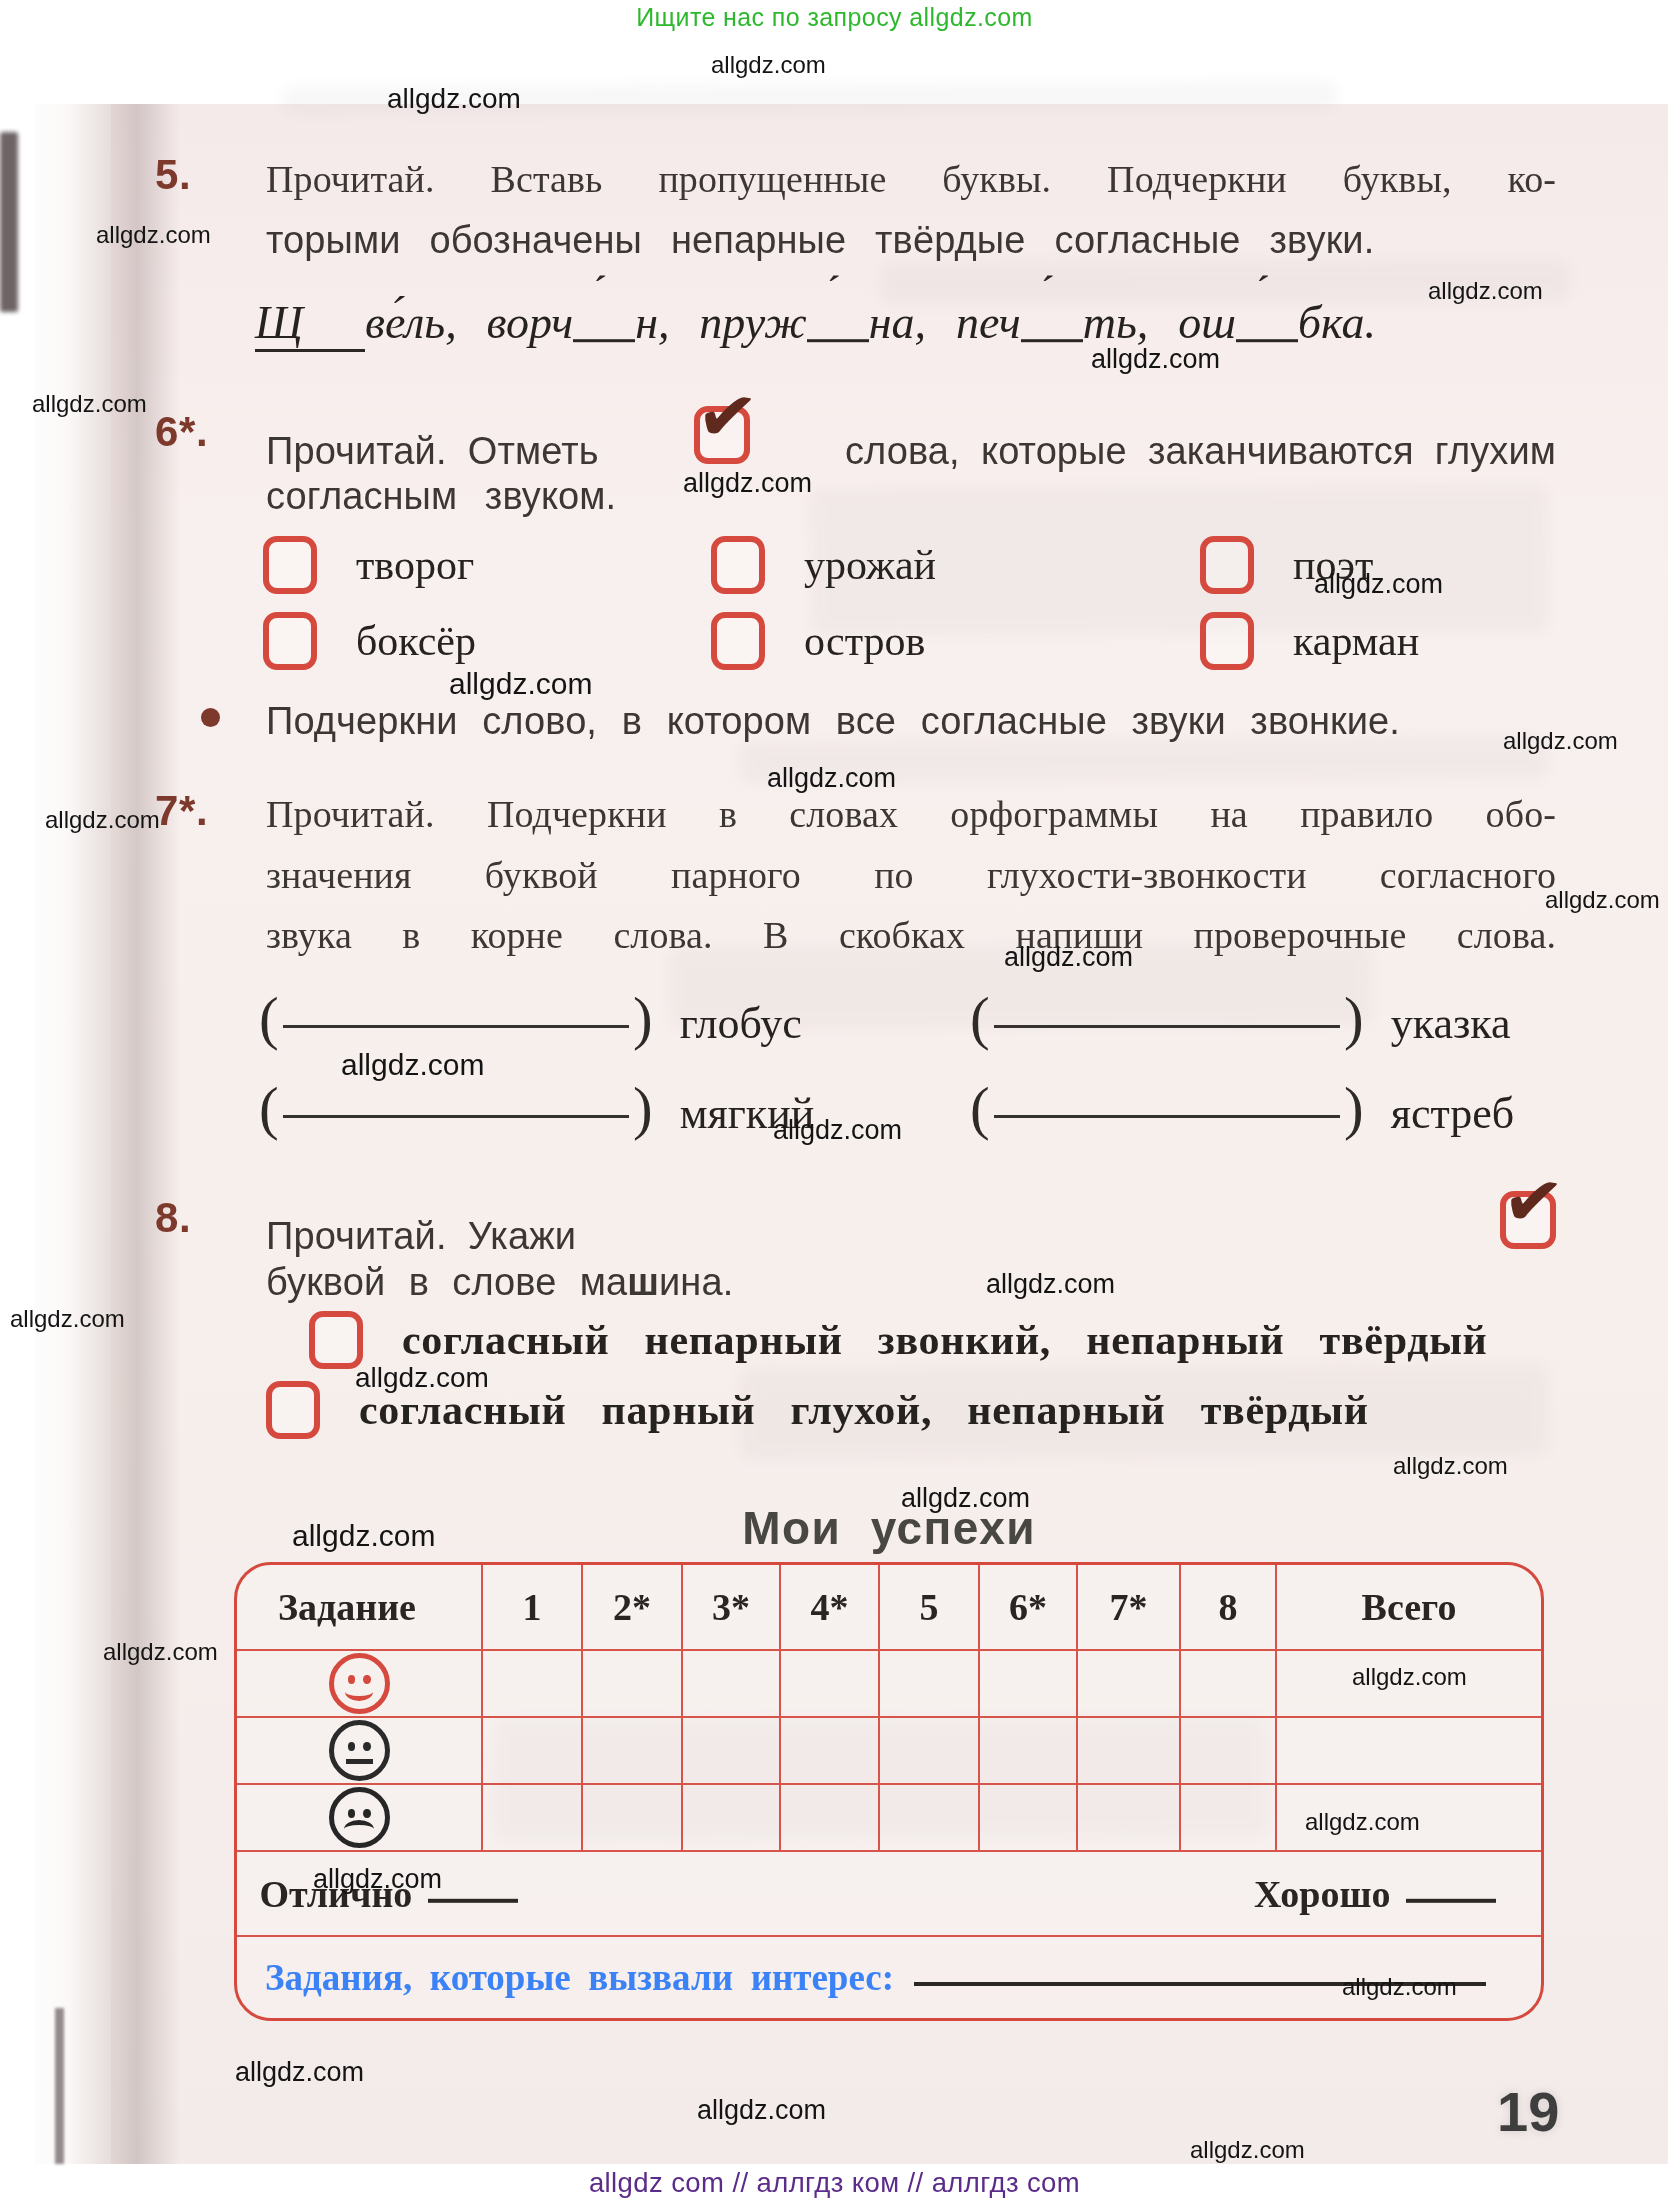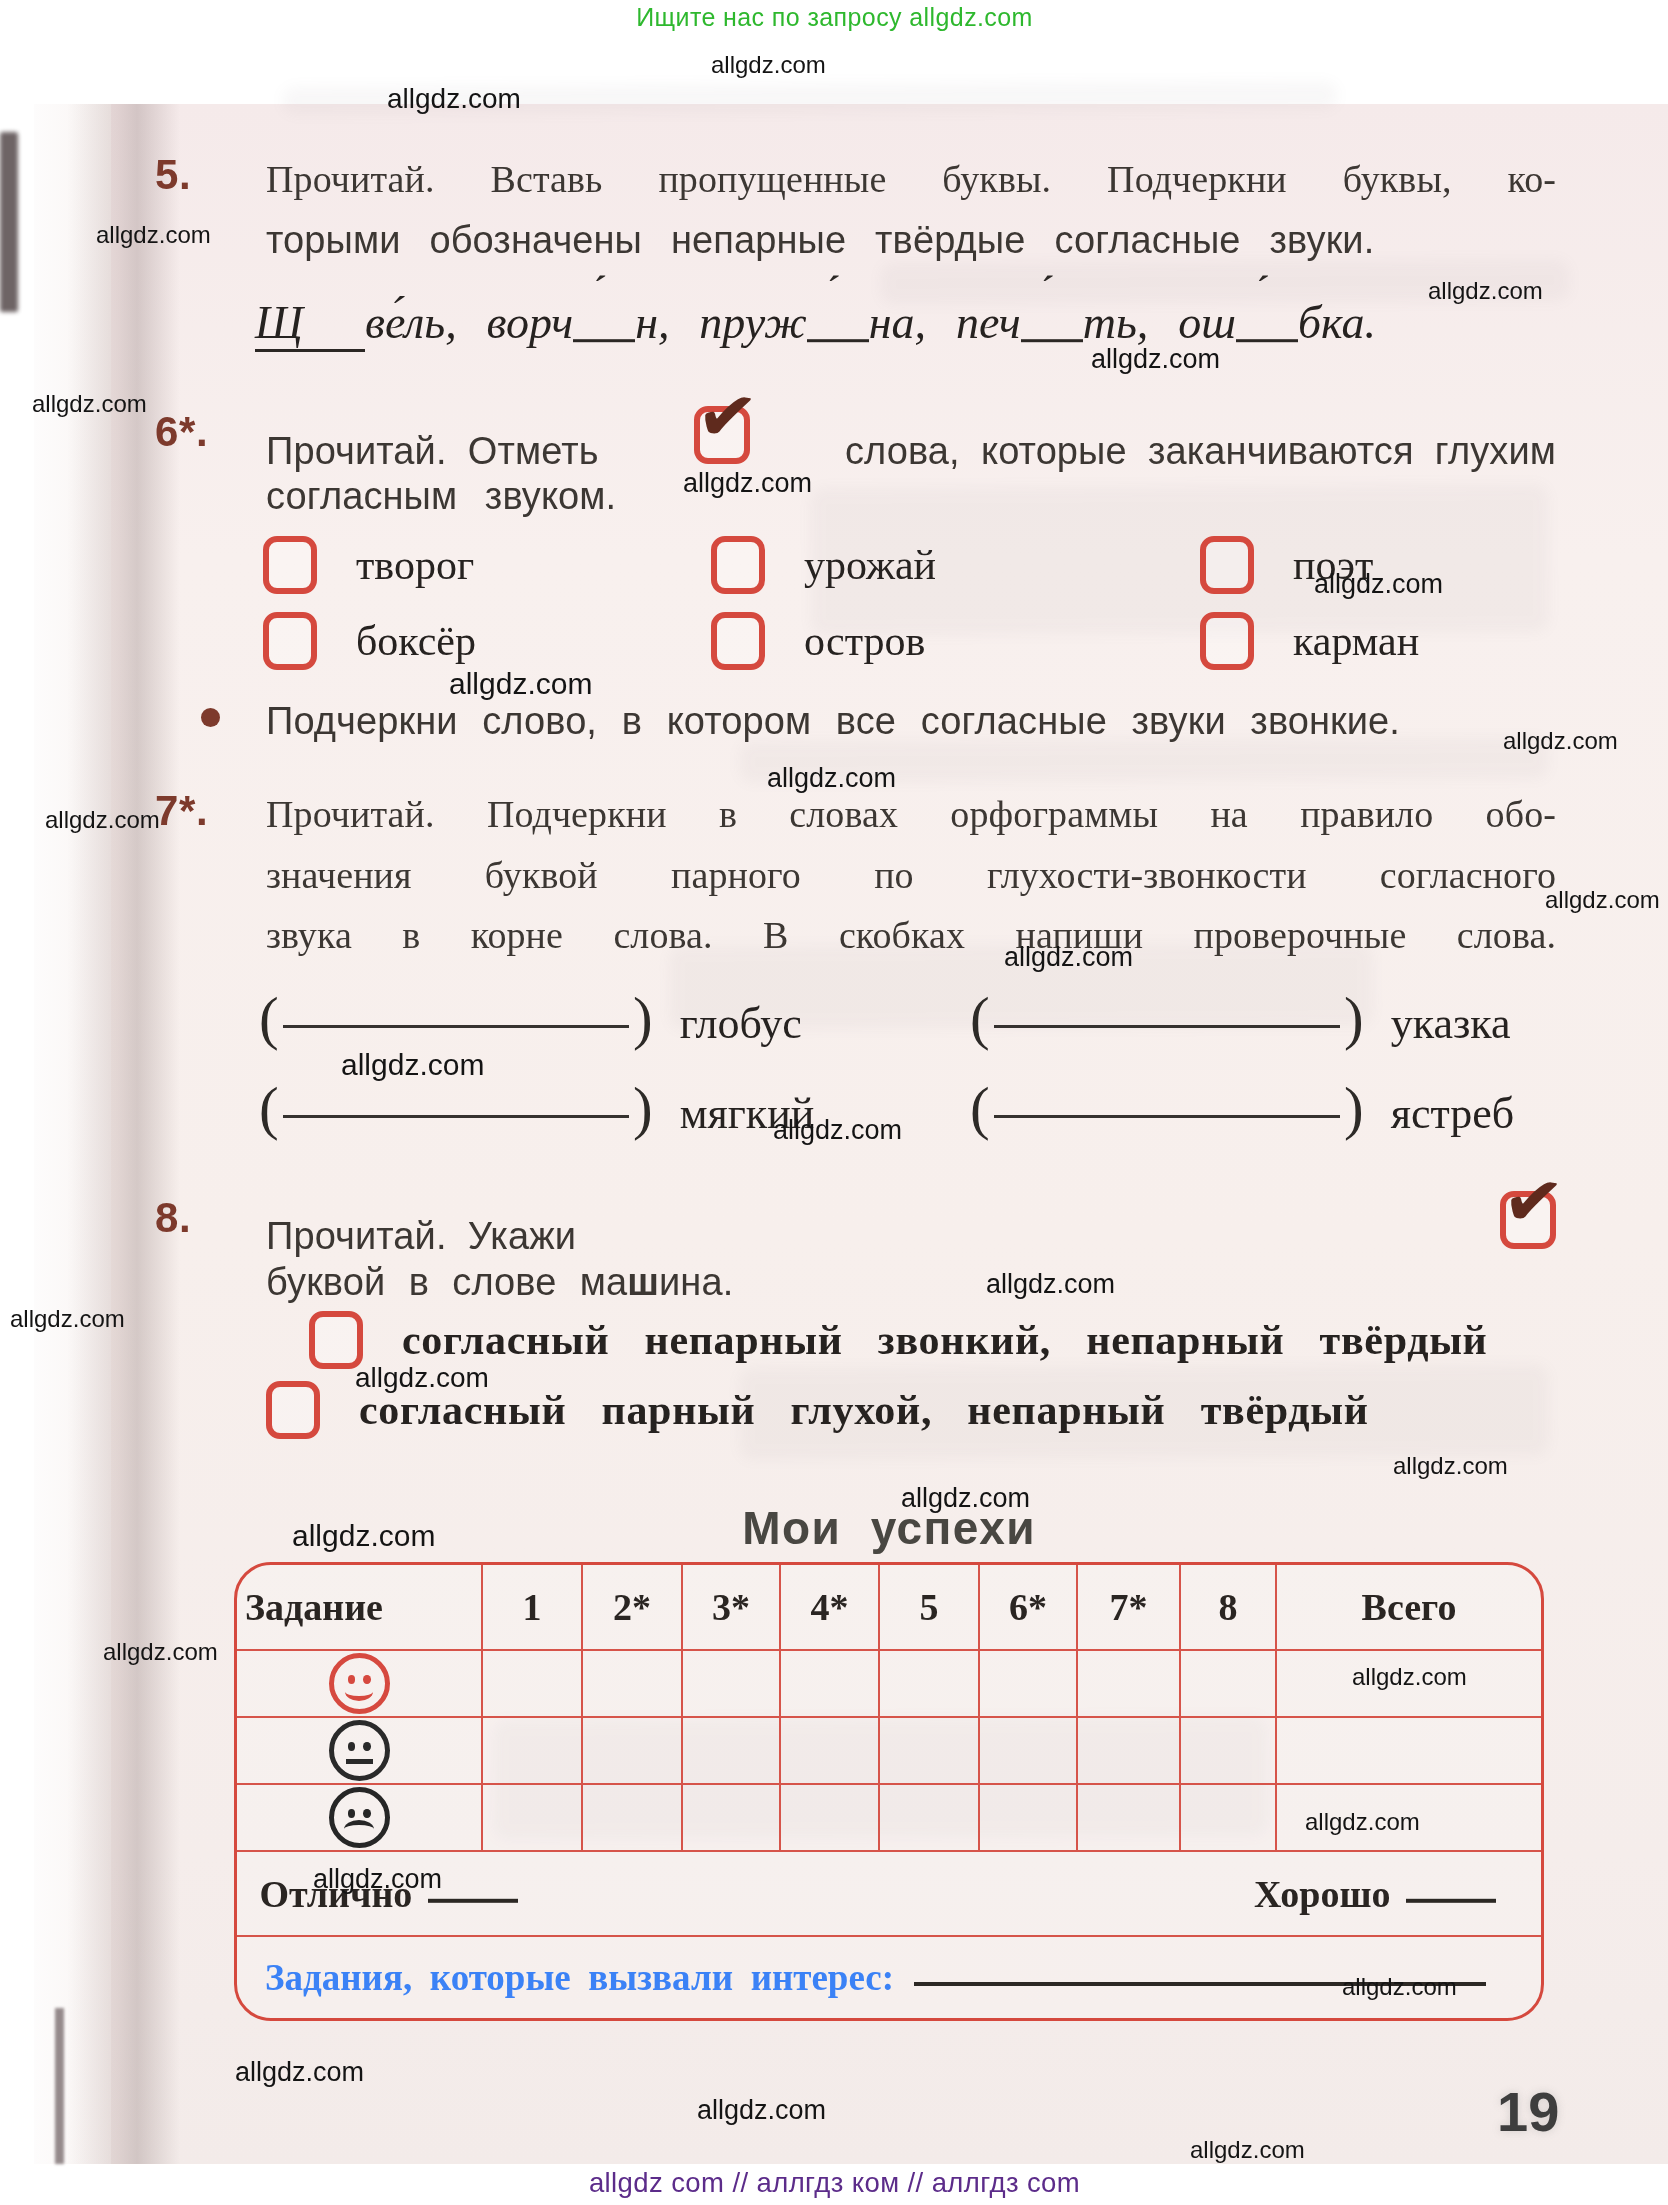--- a/index.html
+++ b/index.html
@@ -139,21 +139,21 @@
   }
   .tgrid{display:grid;grid-template-columns:246px 100px 100px 98px 99px 100px 98px 103px 96px auto;}
   .thead{height:86px;}
   .trow{height:67px;}
   .tcell{
     border-right:2.1px solid #d6544a;border-bottom:2.1px solid #d6544a;
     display:flex;align-items:center;justify-content:center;
     font-family:"Liberation Serif",serif;font-weight:bold;font-size:38px;color:#2a2522;
   }
   .tcell:last-child{border-right:none;}
-  .tcell.first{justify-content:flex-start;padding-left:8px;box-sizing:border-box;}
+  .tcell.first{justify-content:flex-start;padding-left:41px;box-sizing:border-box;}
 
   .face{
     width:61px;height:61px;border-radius:50%;box-sizing:border-box;position:relative;flex:none;
   }
   .face .eye{position:absolute;top:17px;width:7.7px;height:9.2px;border-radius:50%;}
   .face .eye.l{left:14px;} .face .eye.r{right:14px;}
   .face-happy{border:5px solid #d6493f;}
   .face-happy .eye{background:#d6493f;}
   .face-happy .mouth{
     position:absolute;left:11.3px;bottom:8.4px;width:28px;height:14px;

